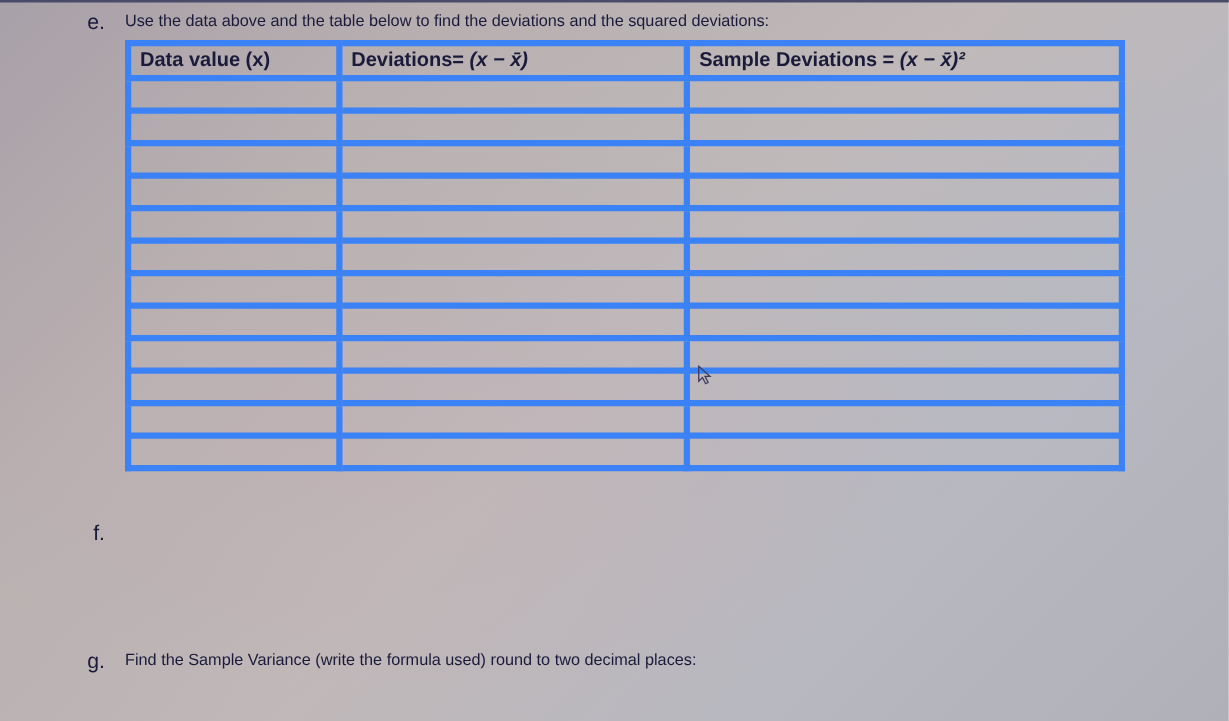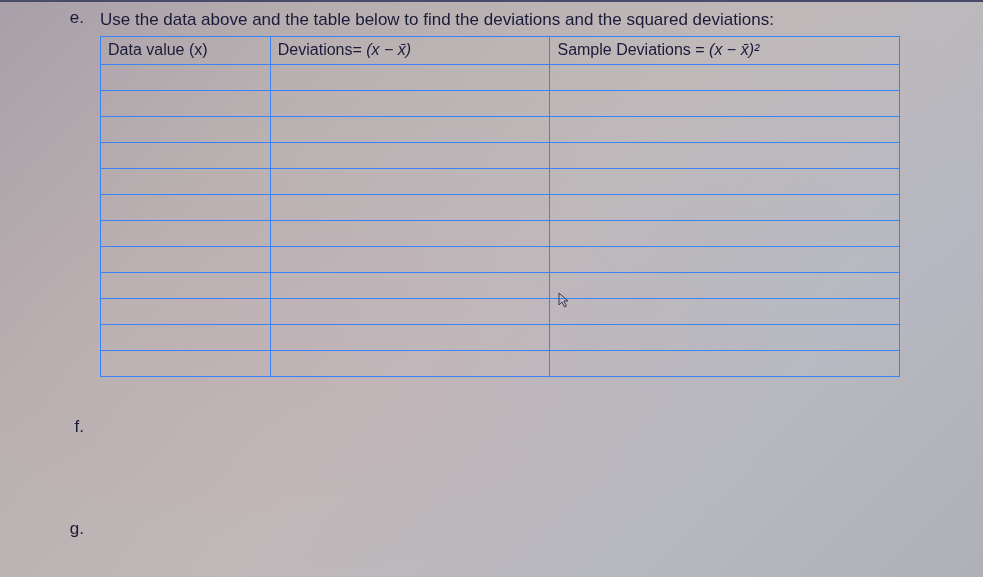--- a/index.html
+++ b/index.html
@@ -34,40 +34,40 @@
     }
     .question-label {
       width: 40px;
       text-align: right;
       padding-right: 16px;
       font-size: 17px;
       font-weight: 400;
       flex-shrink: 0;
     }
     .question-text {
-      font-size: 17px;
+      font-size: 13px;
       font-weight: 400;
       line-height: 1.4;
     }
     .table-wrapper {
       margin-left: 40px;
       margin-bottom: 40px;
       position: relative;
       z-index: 1;
     }
     table {
       border-collapse: collapse;
       width: 800px;
       background: rgba(255,255,255,0.02);
     }
     th, td {
-      border: 1px solid #3b82f6;
+      border: 5px solid #3b82f6;
       padding: 2px 7px;
       text-align: left;
-      font-weight: 400;
+      font-weight: 700;
       font-size: 16px;
       height: 26px;
     }
     th {
       height: 28px;
     }
     .col-data { width: 170px; }
     .col-dev { width: 280px; }
     .col-sqdev { width: 350px; }
     .formula {
@@ -183,19 +183,20 @@
 </div>
 
 <div class="question-row">
   <div class="question-label">f.</div>
 </div>
 
 <div class="spacer-g"></div>
 
 <div class="question-row">
   <div class="question-label">g.</div>
+  <div class="question-text">Find the Sample Variance (write the formula used) round to two decimal places:</div>
 </div>
 
 <div class="cursor">
   <svg viewBox="0 0 12 18">
     <path d="M1 1 L1 13 L4 10 L6.5 15 L8.5 14 L6 9 L10 9 Z" fill="none" stroke="#3a3a5a" stroke-width="1"></path>
   </svg>
 </div>
 
 </body></html>

